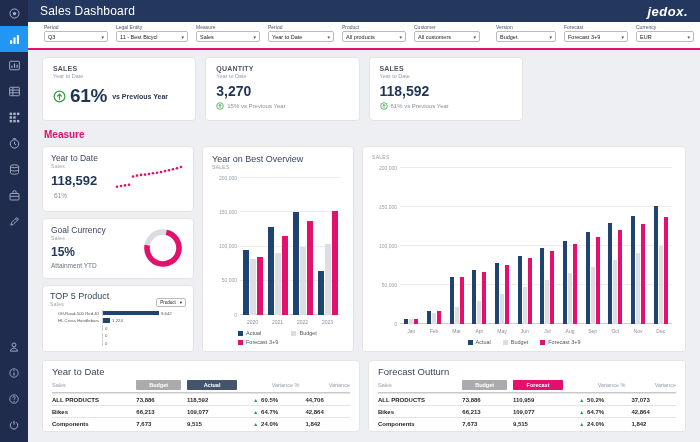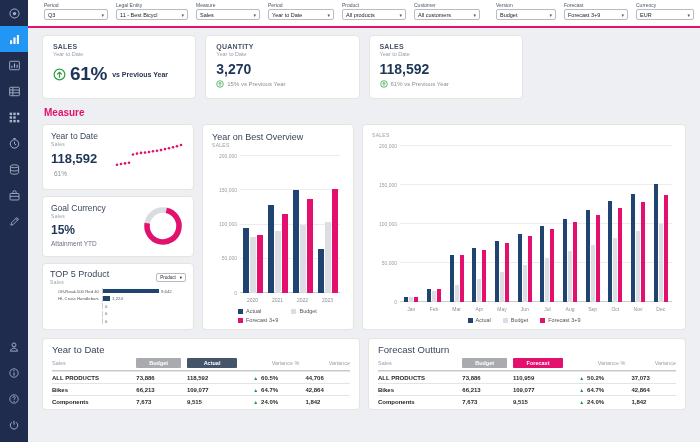--- a/index.html
+++ b/index.html
@@ -57,21 +57,21 @@
   .ytd-left { display:flex; flex-direction:column; }
   .ytd-value { font-size:13px; font-weight:800; color:#1F3557; margin-top:4px; }
   .ytd-delta { display:flex; align-items:center; gap:3px; font-size:6.5px; color:#8a8f98; margin-top:4px; }
   .ytd-spark { margin-left:auto; align-self:center; }
   .goal-card { flex:4.6; padding:6px 8px; display:flex; }
   .goal-left { display:flex; flex-direction:column; }
   .goal-value { font-size:12px; font-weight:800; color:#1F3557; margin-top:4px; }
   .goal-label { font-size:6.5px; color:#6b7280; margin-top:3px; }
   .goal-donut { margin-left:auto; align-self:center; }
   .top5-card { flex:4.4; padding:5px 7px; display:flex; flex-direction:column; }
-  .top5-head { display:flex; justify-content:space-between; align-items:center; }
+  .top5-head { display:flex; justify-content:space-between; align-items:flex-end; }
   .top5-select { border:1px solid #B8BCC2; border-radius:2px; font-size:4.5px; color:#222; padding:1px 3px;
     display:flex; align-items:center; gap:4px; cursor:pointer; }
   .top5-rows { margin-top:3px; display:flex; flex-direction:column; gap:1.5px; }
   .t5row { display:flex; align-items:center; height:6px; }
   .t5label { width:52px; font-size:4.3px; color:#555; text-align:right; padding-right:3px;
     white-space:nowrap; overflow:hidden; }
   .t5track { border-left:1px solid #cfcfcf; height:100%; display:flex; align-items:center; flex:1; }
   .t5bar { height:4.5px; background:#204472; }
   .t5val { font-size:4.3px; color:#555; margin-left:2px; }
 
@@ -203,20 +203,24 @@
       <div class="side-item">
         <svg width="12" height="12" viewBox="0 0 16 16" fill="none" stroke="currentColor" stroke-width="1.3">
           <path d="M8 2.5v5"></path>
             <path d="M5 4.4a5 5 0 1 0 6 0"></path>
         </svg>
       </div>
     </div>
   </aside>
 
   <div class="main">
+    <header class="topbar">
+      <span class="title">Sales Dashboard</span>
+      <span class="logo">jedox.</span>
+    </header>
 
     <div class="filterbar" id="filterbar">
         <div class="filter">
           <span class="flabel">Period</span>
     <div class="fselect" style="width:64px">
       <span>Q3</span>
             <span class="caret">▾</span>
     </div>
         </div>
         <div class="filter">

